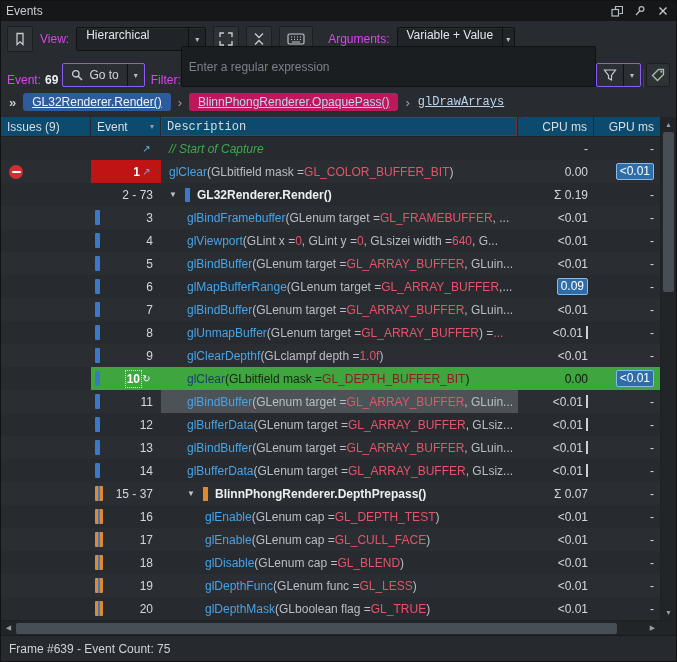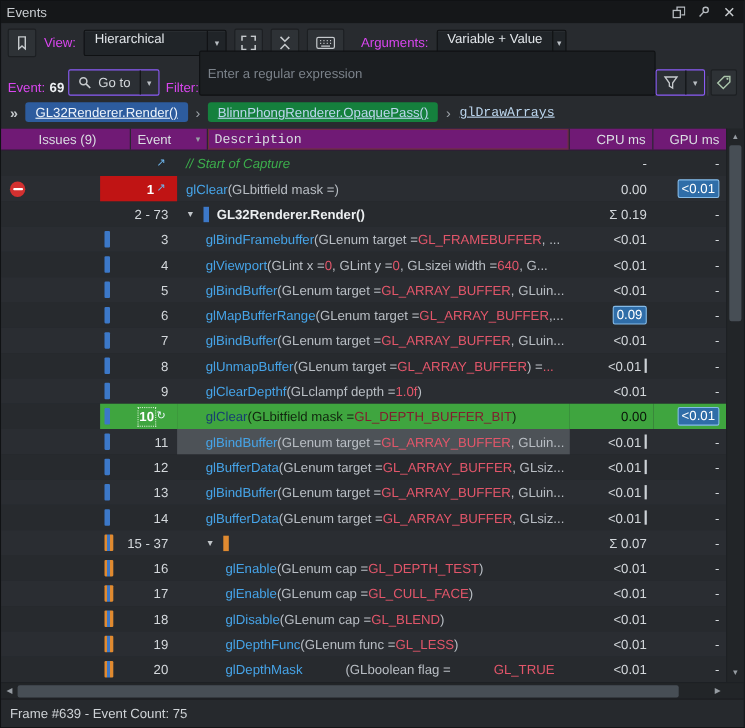--- a/index.html
+++ b/index.html
@@ -32,28 +32,28 @@
     color:#dfe3e7; padding:0 7px; font:inherit; }
   .text-input::placeholder { color:#7b828a; }
   .vsep { width:1px; height:18px; background:#3c4147; margin:0 2px; }
   .evt-num { color:#eef1f4; font-weight:bold; padding:0 4px; }
 
   
   .crumbs { height:30px; flex:0 0 30px; display:flex; align-items:center; gap:7px; padding:0 8px; }
   .crumb-chevs { color:#c5c9cd; font-weight:bold; font-size:13px; }
   .crumb { text-decoration:underline; white-space:nowrap; }
   .crumb.selected { background:#2d5c9e; color:#eef4fb; padding:2px 9px; border-radius:3px; }
-  .crumb.chip { background:#15803d; color:#bcd6ee; padding:2px 9px; border-radius:3px; }
+  .crumb.chip { background:#be185d; color:#bcd6ee; padding:2px 9px; border-radius:3px; }
   .crumb.plain { color:#bcd6ee; padding:2px 1px;font-family:Liberation Mono, monospace; }
   .crumb-sep { color:#9aa0a6; font-size:13px; }
 
   
   .table-wrap { flex:0 0 503px; height:503px; display:flex; background:#26292d; }
   .table-main { flex:1; min-width:0; display:flex; flex-direction:column; }
-  .thead { height:20px; flex:0 0 20px; display:flex; background:#701a75; border-bottom:1px solid #1d2024;padding-left:28px; }
+  .thead { height:20px; flex:0 0 20px; display:flex; background:#0c4a6e; border-bottom:1px solid #1d2024; }
   .th { display:flex; align-items:center; padding:0 6px; border-right:1px solid #24272b; color:#dadee2; }
   .th.right { justify-content:flex-end; }
   .th.desc-focus { box-shadow:inset 0 0 0 1px #703434;font-family:Liberation Mono, monospace; }
   .sort-arr { margin-left:auto; color:#9aa0a6; font-size:8px; }
   .w-issues { width:90px; flex:0 0 90px; }
   .w-event  { width:70px; flex:0 0 70px; }
   .w-desc   { flex:1 1 auto; min-width:0; }
   .w-cpu    { width:76px; flex:0 0 76px; }
   .w-gpu    { width:66px; flex:0 0 66px; }
 
@@ -280,20 +280,21 @@
             <div class="cell c-issues w-issues">
               <span class="err-icon"></span>
             </div>
             <div class="cell c-event w-event red">
               <span class="eid">1</span>
               <span class="jump">↗</span>
             </div>
             <div class="cell c-desc w-desc" style="padding-left: 8px;">
               <span class="seg-fn">glClear</span>
               <span class="seg-p">(GLbitfield mask = </span>
+              <span class="seg-k">GL_COLOR_BUFFER_BIT</span>
               <span class="seg-p">)</span>
             </div>
             <div class="cell c-cpu w-cpu">
               <span class="time">0.00</span>
             </div>
             <div class="cell c-gpu w-gpu">
               <span class="time timebox">&lt;0.01</span>
             </div>
           </div>
           <div class="row">
@@ -554,20 +555,21 @@
           </div>
           <div class="row alt">
             <div class="cell c-issues w-issues"></div>
             <div class="cell c-event w-event">
               <span class="chipstrip chip-blueorange"></span>
               <span class="eid">15 - 37</span>
             </div>
             <div class="cell c-desc w-desc" style="padding-left: 26px;">
               <span class="exp">▼</span>
               <span class="marker marker-orange"></span>
+              <span class="seg-b">BlinnPhongRenderer.DepthPrepass()</span>
             </div>
             <div class="cell c-cpu w-cpu">
               <span class="time">Σ 0.07</span>
             </div>
             <div class="cell c-gpu w-gpu">
               <span class="time">-</span>
             </div>
           </div>
           <div class="row">
             <div class="cell c-issues w-issues"></div>
@@ -644,21 +646,21 @@
             <div class="cell c-gpu w-gpu">
               <span class="time">-</span>
             </div>
           </div>
           <div class="row">
             <div class="cell c-issues w-issues"></div>
             <div class="cell c-event w-event">
               <span class="chipstrip chip-blueorange"></span>
               <span class="eid">20</span>
             </div>
-            <div class="cell c-desc w-desc" style="padding-left: 44px; gap: 39px;">
+            <div class="cell c-desc w-desc" style="padding-left: 44px;">
               <span class="seg-fn">glDepthMask</span>
               <span class="seg-p">(GLboolean flag = </span>
               <span class="seg-k">GL_TRUE</span>
               <span class="seg-p">)</span>
             </div>
             <div class="cell c-cpu w-cpu">
               <span class="time">&lt;0.01</span>
             </div>
             <div class="cell c-gpu w-gpu">
               <span class="time">-</span>

